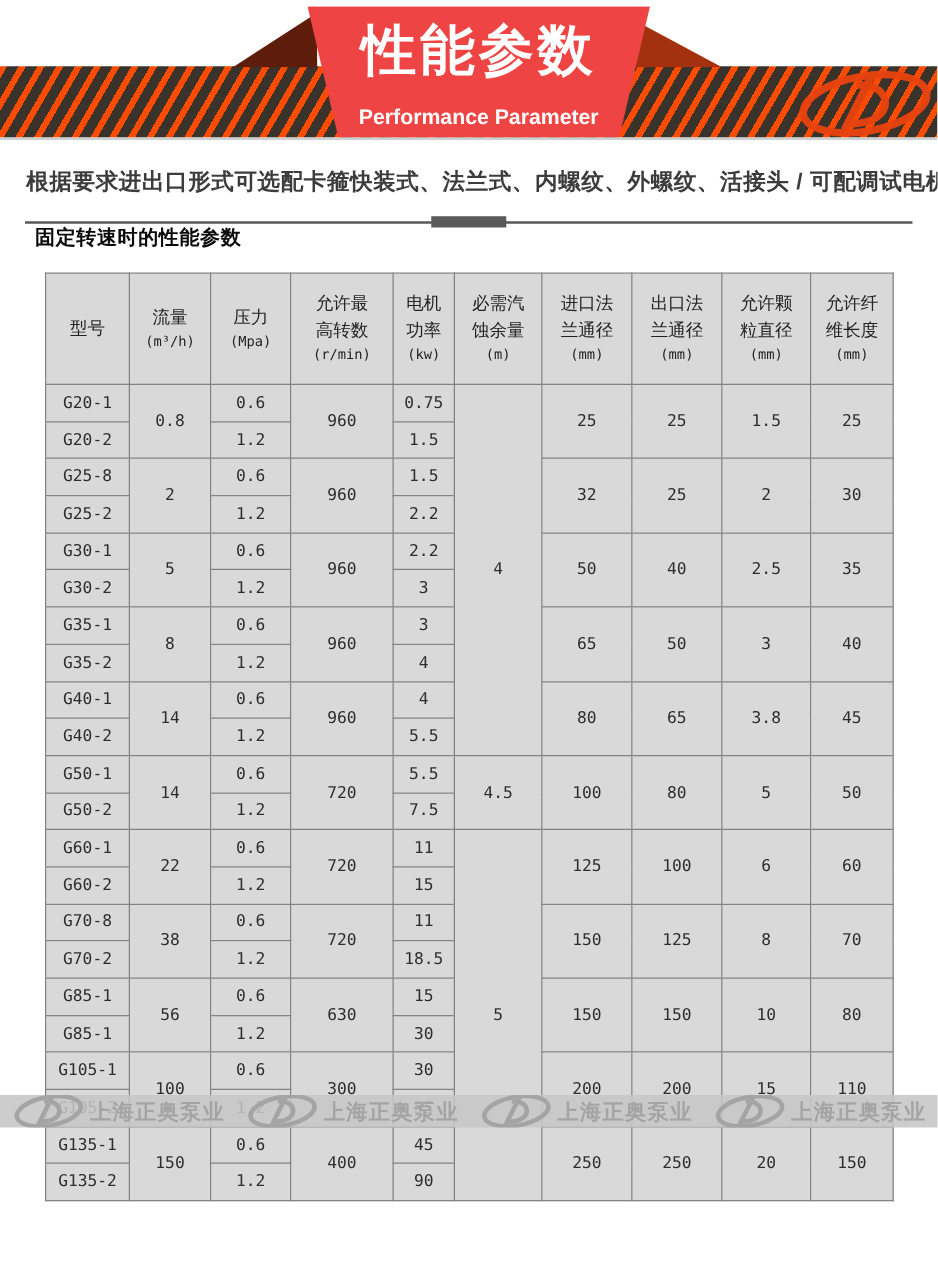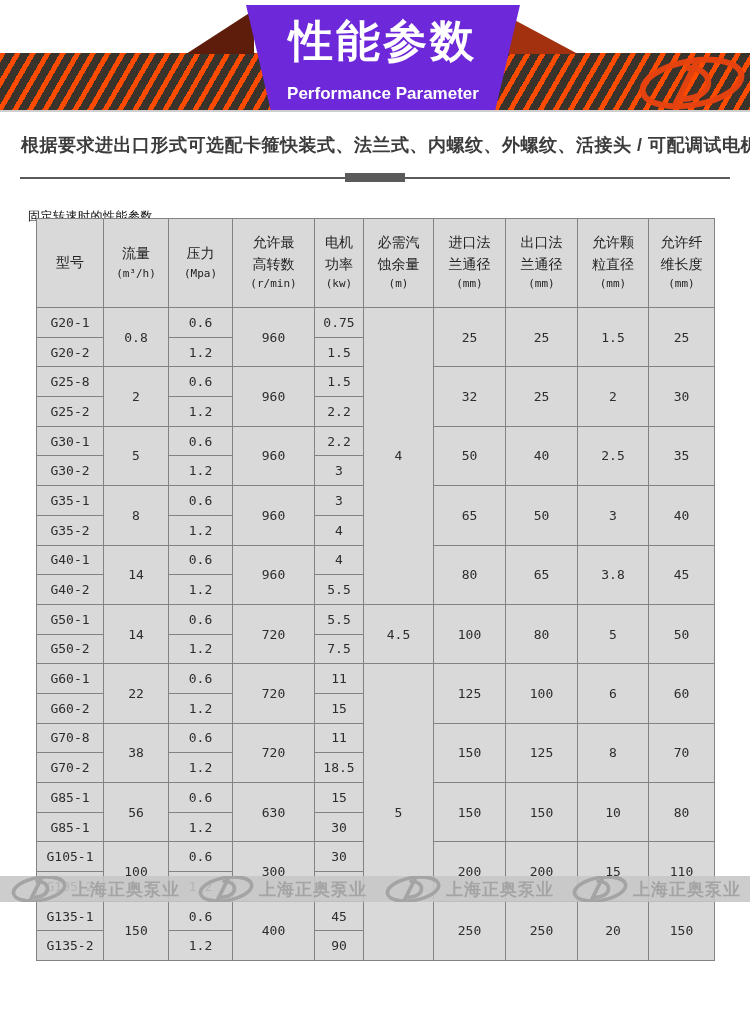--- a/index.html
+++ b/index.html
@@ -18,36 +18,36 @@
   .tri-left{
     position:absolute;left:186px;top:10px;width:68px;height:44px;
     background:#5e1d0a;clip-path:polygon(0 100%,100% 0,100% 100%);
   }
   .tri-right{
     position:absolute;left:496px;top:10px;width:82px;height:44px;
     background:#a33110;clip-path:polygon(0 0,100% 100%,0 100%);
   }
   .banner{
     position:absolute;left:246px;top:5px;width:274px;height:105px;
-    background:#6d28d9;clip-path:polygon(0 0,100% 0,91% 100%,9% 100%);
+    background:#ef4444;clip-path:polygon(0 0,100% 0,91% 100%,9% 100%);
     text-align:center;color:#fff;
   }
   .banner-title{margin-top:10px;font-size:44px;font-weight:bold;letter-spacing:3px;line-height:1.2;}
   .banner-sub{font-size:17px;font-weight:bold;letter-spacing:0px;margin-top:16px;}
   .band-logo{position:absolute;left:630px;top:56px;}
   
   .intro{
     position:absolute;top:133px;left:21px;width:715px;
     font-size:18px;font-weight:700;color:#3c3c3c;letter-spacing:0.5px;white-space:nowrap;
   }
   .divider-line{position:absolute;top:177px;left:20px;width:710px;height:2px;background:#5a5a5a;}
   .divider-block{position:absolute;top:173px;left:345px;width:60px;height:9px;background:#5a5a5a;}
   .section-title{
-    position:absolute;top:208px;left:28px;
-    font-size:12px;font-weight:normal;color:#0a0a0a;letter-spacing:0.5px;
+    position:absolute;top:180px;left:28px;
+    font-size:16px;font-weight:bold;color:#0a0a0a;letter-spacing:0.5px;
   }
   
   .spec-table{
     position:absolute;top:218px;left:36px;width:678px;
     border-collapse:collapse;table-layout:fixed;
     font-family:"DejaVu Sans Mono","Liberation Mono",monospace;
   }
   .spec-table th,.spec-table td{
     border:1px solid #828282;background:#d9d9d9;text-align:center;
     vertical-align:middle;color:#2d2d2d;padding:0;

